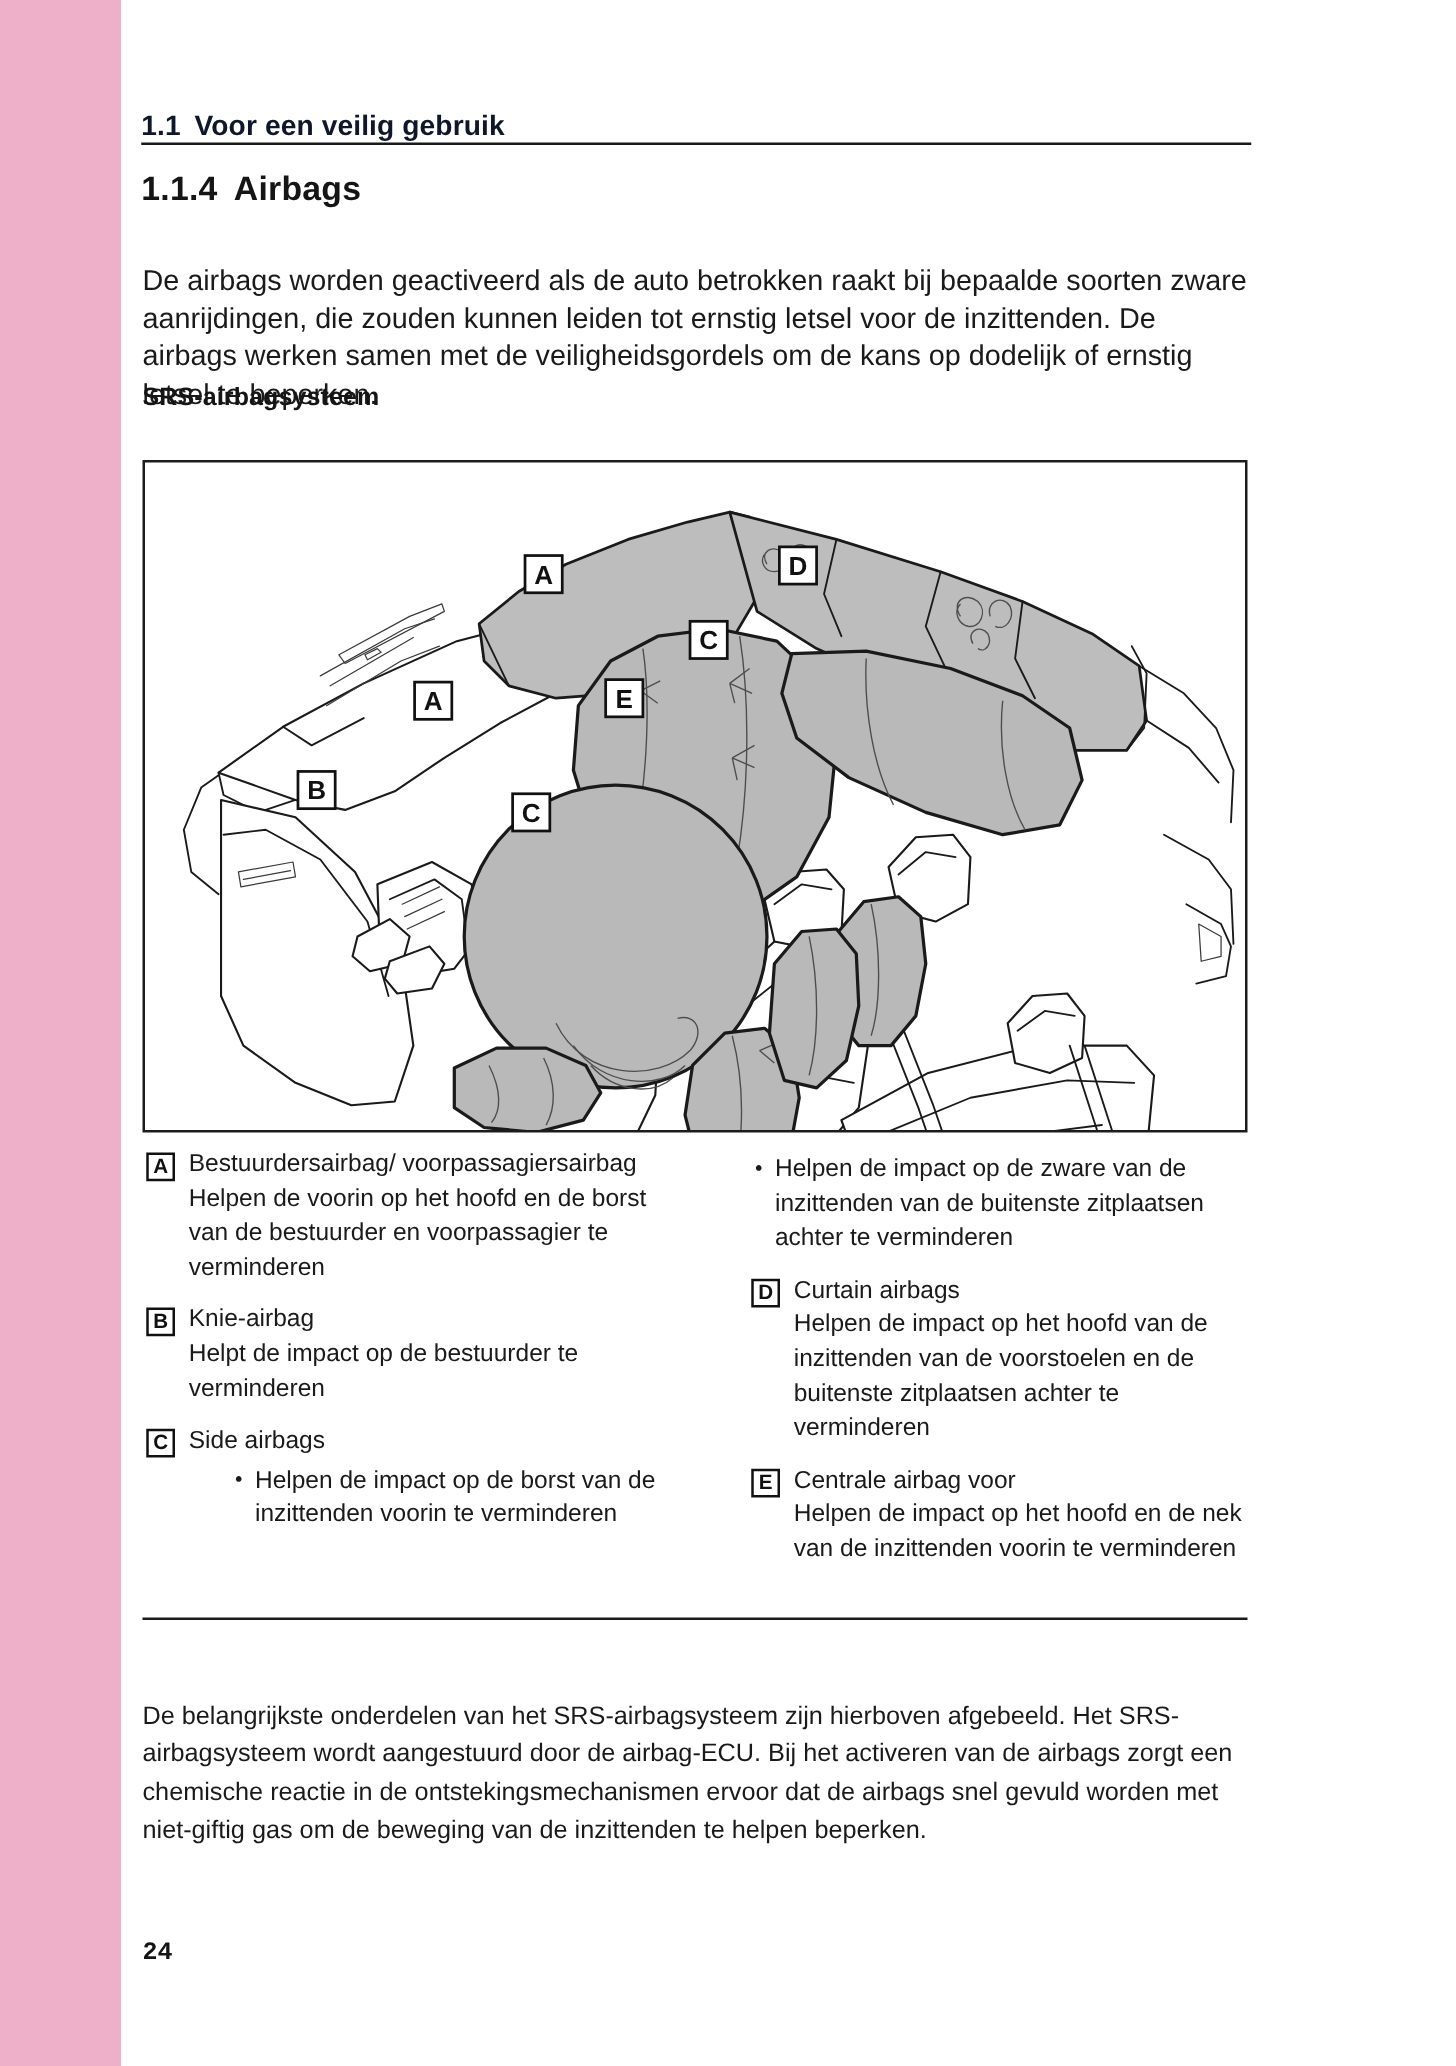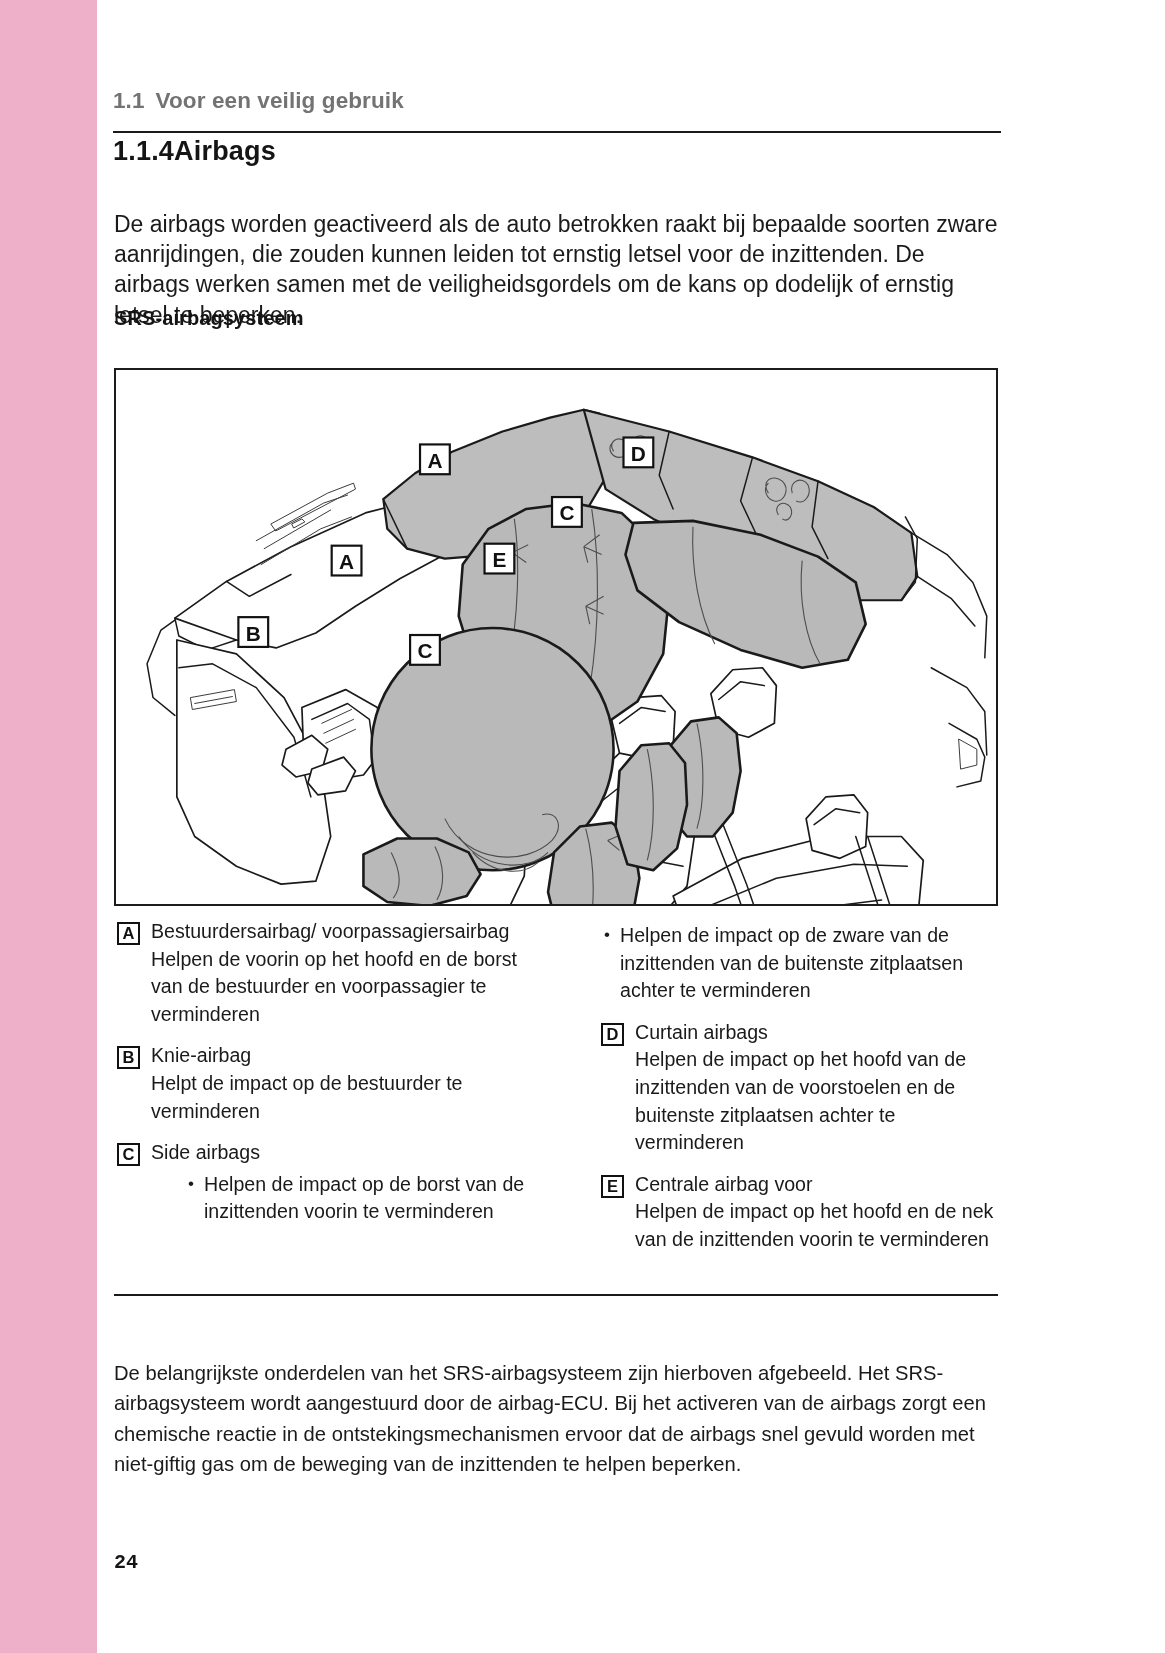--- a/index.html
+++ b/index.html
@@ -42,39 +42,39 @@
   }
 
   
   .section-header {
     position: absolute;
     left: 0;
     top: 88px;
     width: 888px;
     font-size: 22.5px;
     font-weight: bold;
-    color: #737373;
+    color: #0f172a;
     letter-spacing: 0.1px;
-    padding-bottom: 17px;
+    padding-bottom: 0;
     border-bottom: 2.2px solid #1a1a1a;
     white-space: nowrap;
   }
   .section-header .num { margin-right: 11px; }
 
   .chapter-title {
     position: absolute;
     left: 0;
     top: 136px;
     font-size: 27px;
     font-weight: bold;
     color: #151515;
     letter-spacing: 0.2px;
     white-space: nowrap;
   }
-  .chapter-title .num { }
+  .chapter-title .num { margin-right: 13px; }
 
   .intro-para {
     position: absolute;
     left: 1px;
     top: 186px;
     width: 884px;
     font-size: 23px;
     line-height: 30.2px;
     color: #1a1a1a;
     text-align: left;

